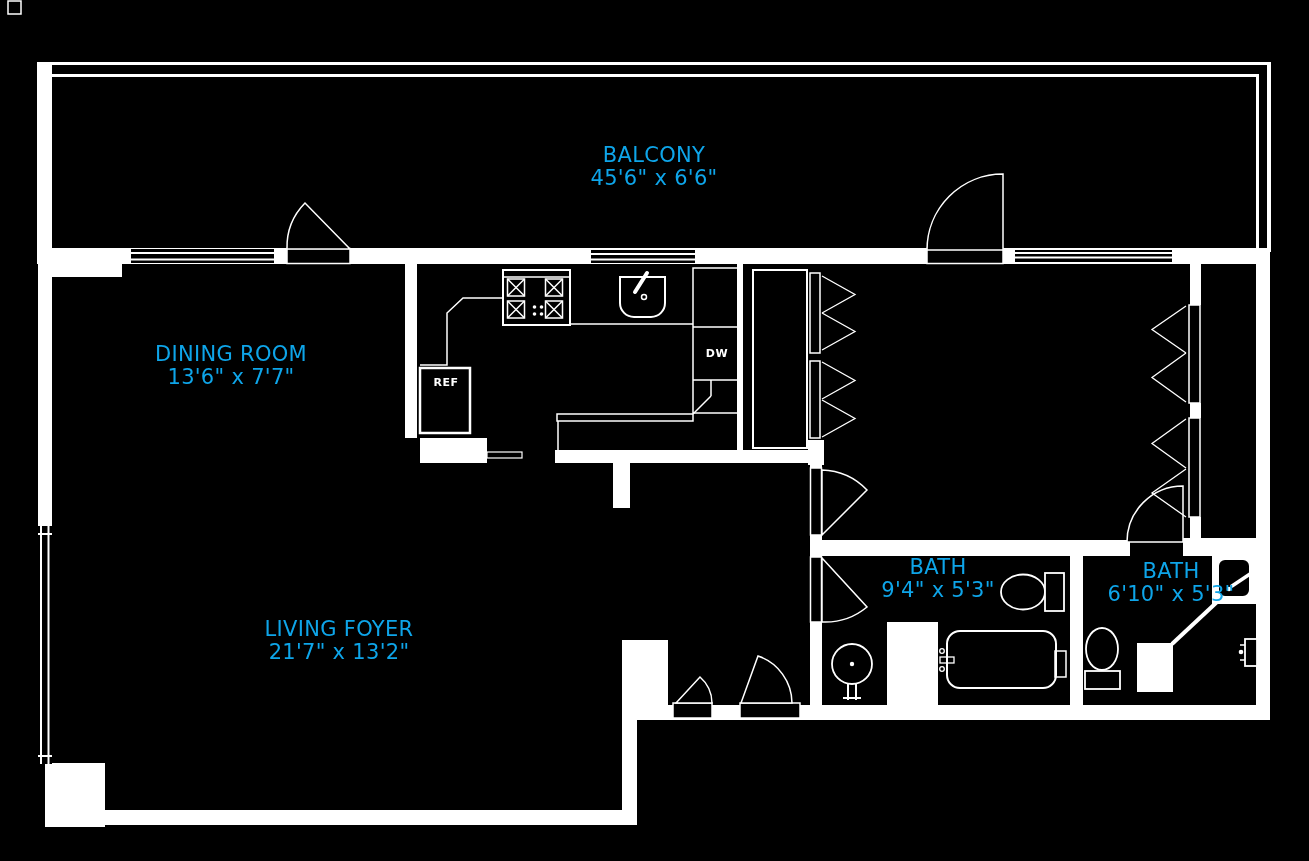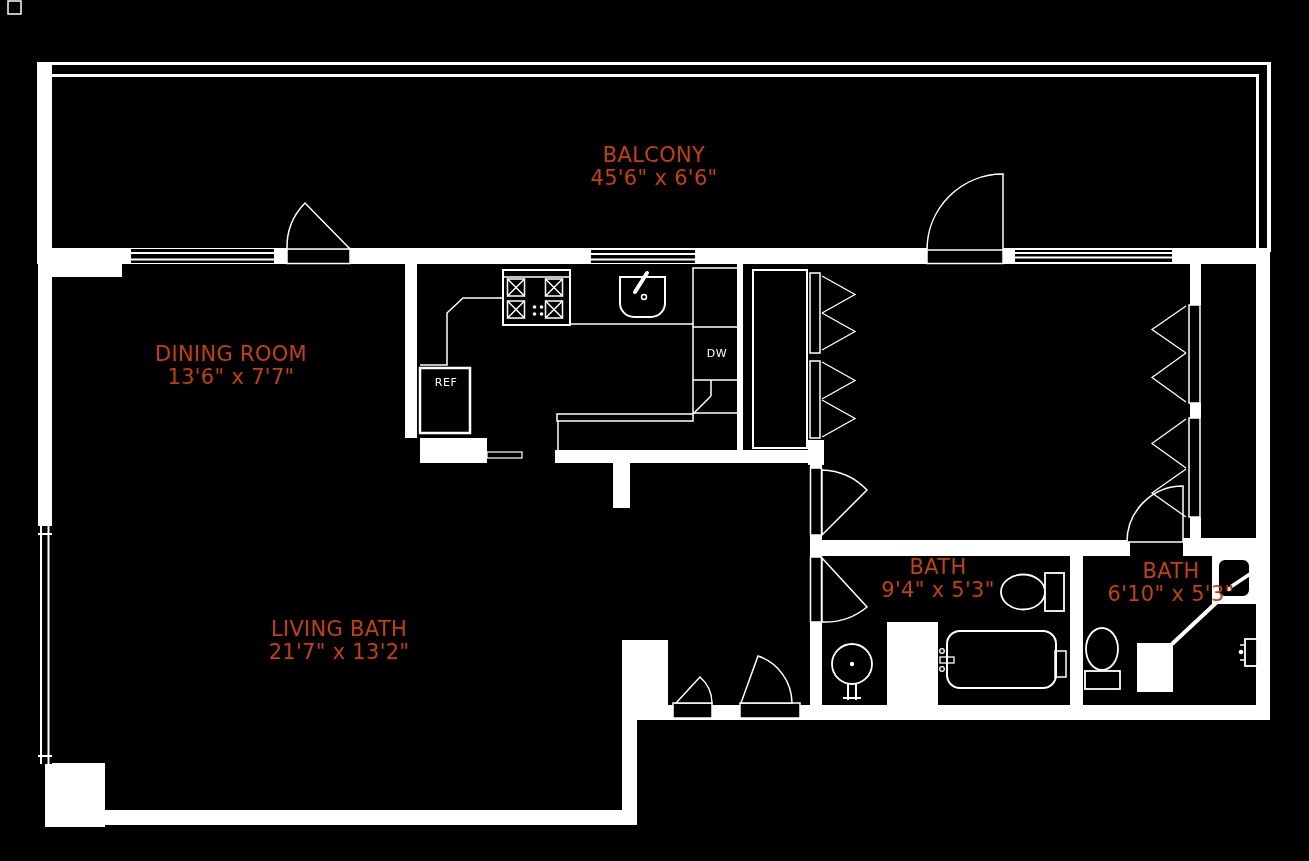--- a/index.html
+++ b/index.html
@@ -1,22 +1,22 @@
 <!DOCTYPE html>
 <html><head>
 <meta charset="utf-8">
 <style>
   html,body{margin:0;padding:0;background:#000;}
   .plan{position:relative;width:1309px;height:861px;background:#000;overflow:hidden;
         font-family:"DejaVu Sans","Liberation Sans",sans-serif;}
   .plan svg{position:absolute;left:0;top:0;}
   .room-label{position:absolute;transform:translate(-50%,-50%);text-align:center;
-              color:#c2410c;font-size:21px;line-height:23px;white-space:nowrap;letter-spacing:.3px;}
+              color:#0ea5e9;font-size:21px;line-height:23px;white-space:nowrap;letter-spacing:.3px;}
   .room-label span{display:block;}
-  .fix-label{position:absolute;transform:translate(-50%,-50%);color:#fff;font-weight:normal;
+  .fix-label{position:absolute;transform:translate(-50%,-50%);color:#fff;font-weight:bold;
              font-size:12px;letter-spacing:.5px;white-space:nowrap;}
   .fix-label.small{font-size:11px;}
 </style>
 </head>
 <body>
 
 <div class="plan">
 
 <svg width="1309" height="861" viewBox="0 0 1309 861">
 
@@ -188,21 +188,21 @@
 
 <div class="room-label" style="left:654px;top:167px">
   <span>BALCONY</span>
   <span>45'6" x 6'6"</span>
 </div>
 <div class="room-label" style="left:231px;top:366px">
   <span>DINING ROOM</span>
   <span>13'6" x 7'7"</span>
 </div>
 <div class="room-label" style="left:339px;top:641px">
-  <span>LIVING BATH</span>
+  <span>LIVING FOYER</span>
   <span>21'7" x 13'2"</span>
 </div>
 <div class="room-label" style="left:938px;top:579px">
   <span>BATH</span>
   <span>9'4" x 5'3"</span>
 </div>
 <div class="room-label" style="left:1171px;top:583px">
   <span>BATH</span>
   <span>6'10" x 5'3"</span>
 </div>

